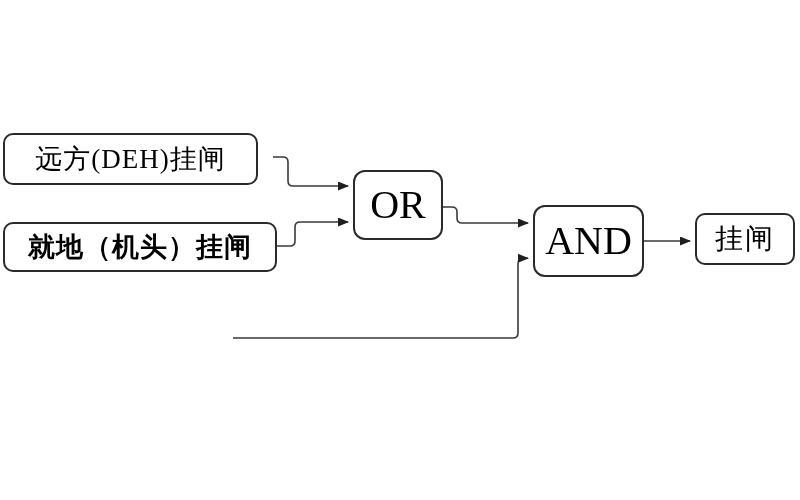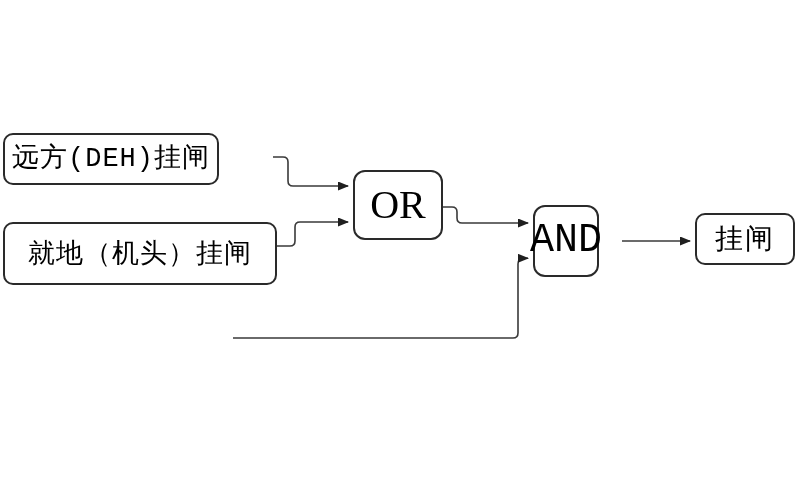--- a/index.html
+++ b/index.html
@@ -45,25 +45,25 @@
     border-radius: 12px;
   }
   .gate-node .label {
     font-size: 40px;
   }
   .output-node .label {
     font-size: 28px;
     letter-spacing: 2px;
   }
   
-  #node-input1 { left: 3px;   top: 133px; width: 216px; height: 52px; font-family: Liberation Mono, monospace; }
-  #node-input2 { left: 3px;   top: 222px; width: 274px; height: 63px; }
+  #node-input1 { left: 3px;   top: 133px; width: 255px; height: 52px; }
+  #node-input2 { left: 3px;   top: 222px; width: 274px; height: 50px; font-weight: bold; }
   #node-input3 { left: 3px;   top: 312px; width: 230px; height: 51px; }
   #node-or     { left: 353px; top: 170px; width: 90px;  height: 70px; }
-  #node-and    { left: 533px; top: 205px; width: 66px;  height: 72px; font-family: Liberation Mono, monospace; }
+  #node-and    { left: 533px; top: 205px; width: 111px;  height: 72px; }
   #node-out    { left: 695px; top: 213px; width: 100px; height: 52px; align-items: center; }
 </style>
 </head>
 <body>
 
 <div id="stage">
 
   <svg id="wires" viewBox="0 0 800 500" xmlns="http://www.w3.org/2000/svg">
     <defs>
       <marker id="arrow" markerWidth="11" markerHeight="9" refX="10" refY="4.5" orient="auto" markerUnits="userSpaceOnUse">

